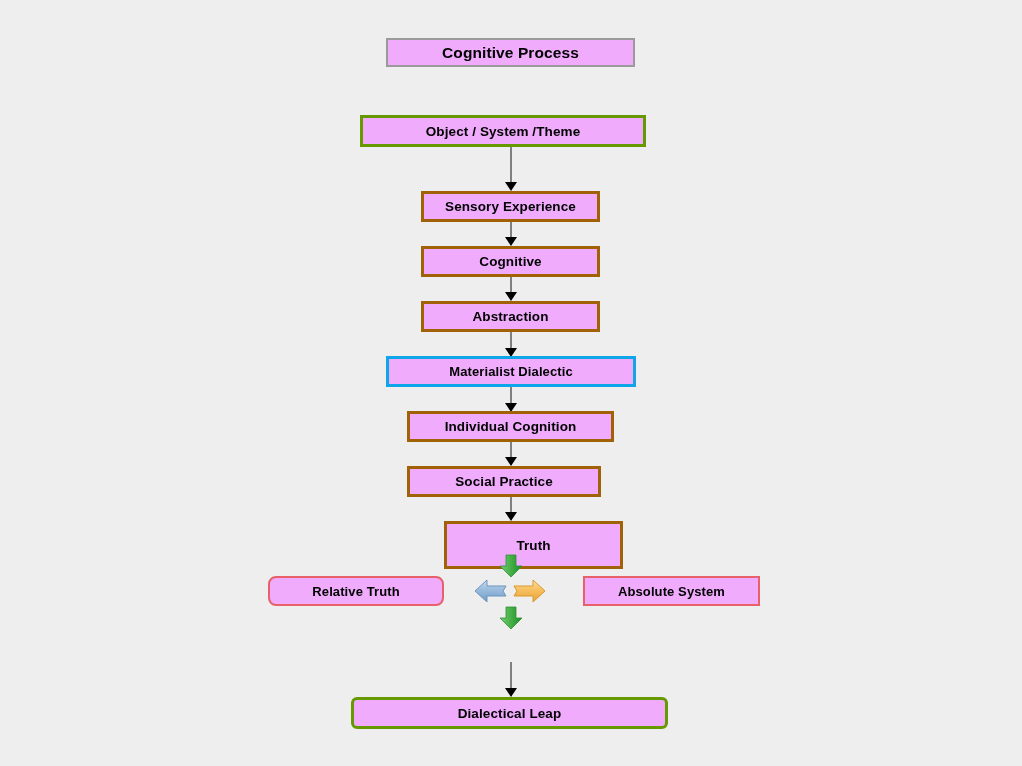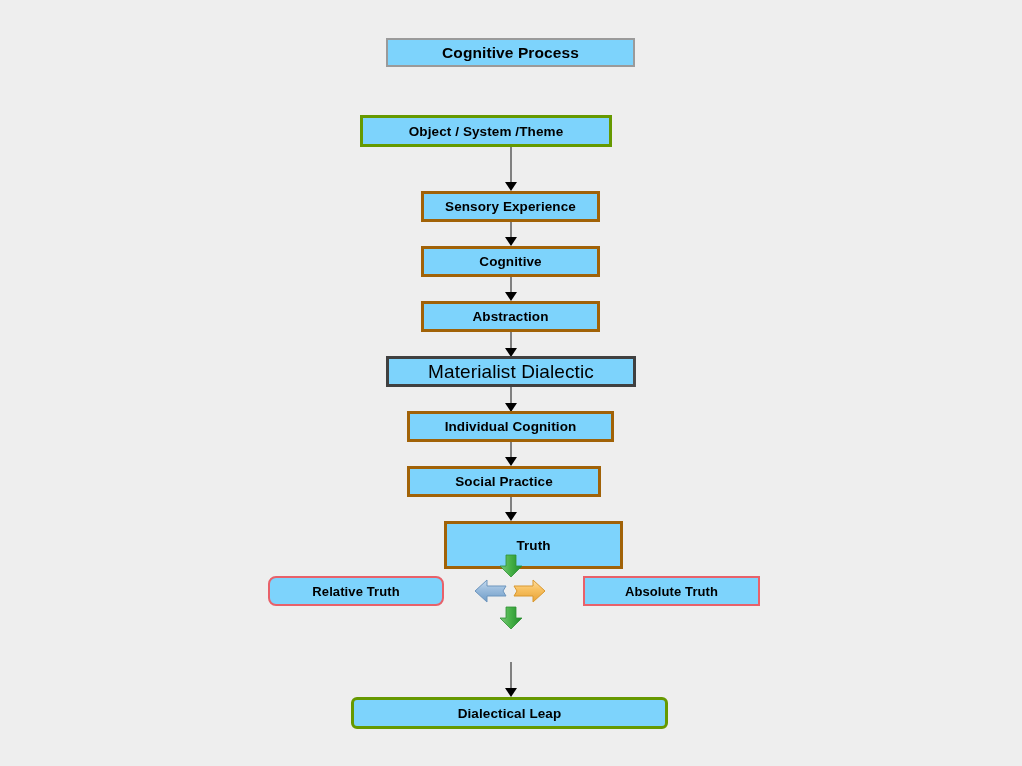--- a/index.html
+++ b/index.html
@@ -16,21 +16,21 @@
   #canvas {
     position: absolute;
     inset: 0;
     width: 1022px;
     height: 766px;
   }
 
   
   .node {
     position: absolute;
-    background: #7dd3fc;
+    background: #f0abfc;
     display: flex;
     align-items: center;
     justify-content: center;
     text-align: center;
     color: #000000;
     white-space: nowrap;
     letter-spacing: 0.1px;
   }
 
   .node.gray {
@@ -45,23 +45,23 @@
     font-weight: bold;
   }
 
   .node.green {
     border: 3px solid #669900;
     font-size: 13.5px;
     font-weight: bold;
   }
 
   .node.green-lg {
-    border: 3px solid #404040;
-    font-size: 19px;
-    font-weight: normal;
+    border: 3px solid #0ea5e9;
+    font-size: 13px;
+    font-weight: bold;
   }
 
   .node.red {
     border: 2px solid #e8616a;
     font-size: 13px;
     font-weight: bold;
   }
 
   
   .conn {
@@ -95,21 +95,21 @@
 </style>
 </head>
 <body>
 
 <div id="canvas">
 
   <div class="node title" style="left:386px; top:38px; width:249px; height:29px;">
     <span>Cognitive Process</span>
   </div>
 
-  <div class="node green" style="left:360px; top:115px; width:252px; height:32px;">
+  <div class="node green" style="left:360px; top:115px; width:286px; height:32px;">
     <span>Object / System /Theme</span>
   </div>
 
   <div class="conn" style="left:510px; top:147px; height:38px;"></div>
   <div class="arrowhead" style="left:505px; top:182px;"></div>
 
   <div class="node gray" style="left:421px; top:191px; width:179px; height:31px;">
     <span>Sensory Experience</span>
   </div>
 
@@ -187,21 +187,21 @@
         </linearGradient>
       </defs>
 
       <path d="M2,15 L14,4 L14,10 L33,10 L30,15 L33,20 L14,20 L14,26 Z" fill="url(#bg1)" stroke="#6d95bd" stroke-width="1" stroke-linejoin="round"></path>
 
       <path d="M72,15 L60,4 L60,10 L41,10 L44,15 L41,20 L60,20 L60,26 Z" fill="url(#og1)" stroke="#d9982f" stroke-width="1" stroke-linejoin="round"></path>
     </svg>
   </div>
 
   <div class="node red" style="left:583px; top:576px; width:177px; height:30px;">
-    <span>Absolute Truth</span>
+    <span>Absolute System</span>
   </div>
 
   <div class="green-arrow" style="left:498px; top:606px;">
     <svg viewBox="0 0 26 24" width="26" height="24" xmlns="http://www.w3.org/2000/svg">
       <defs>
         <linearGradient id="gg2" x1="0" y1="0" x2="1" y2="0">
           <stop offset="0%" stop-color="#7ec87e"></stop>
           <stop offset="45%" stop-color="#49b349"></stop>
           <stop offset="100%" stop-color="#1f8b2a"></stop>
         </linearGradient>

